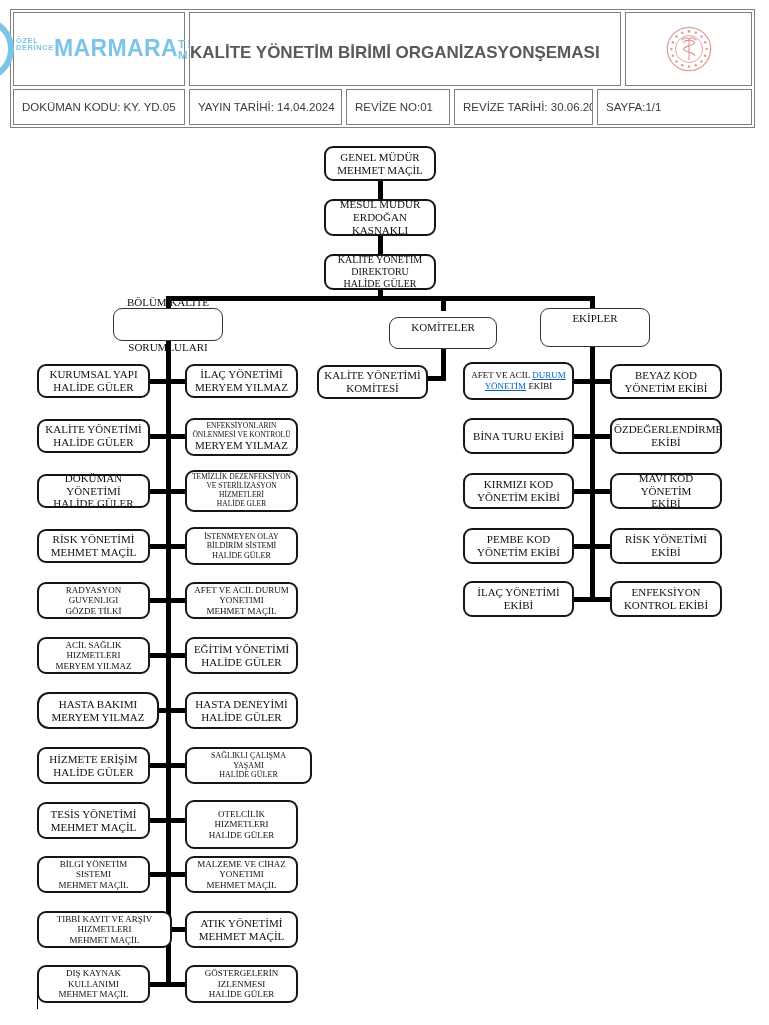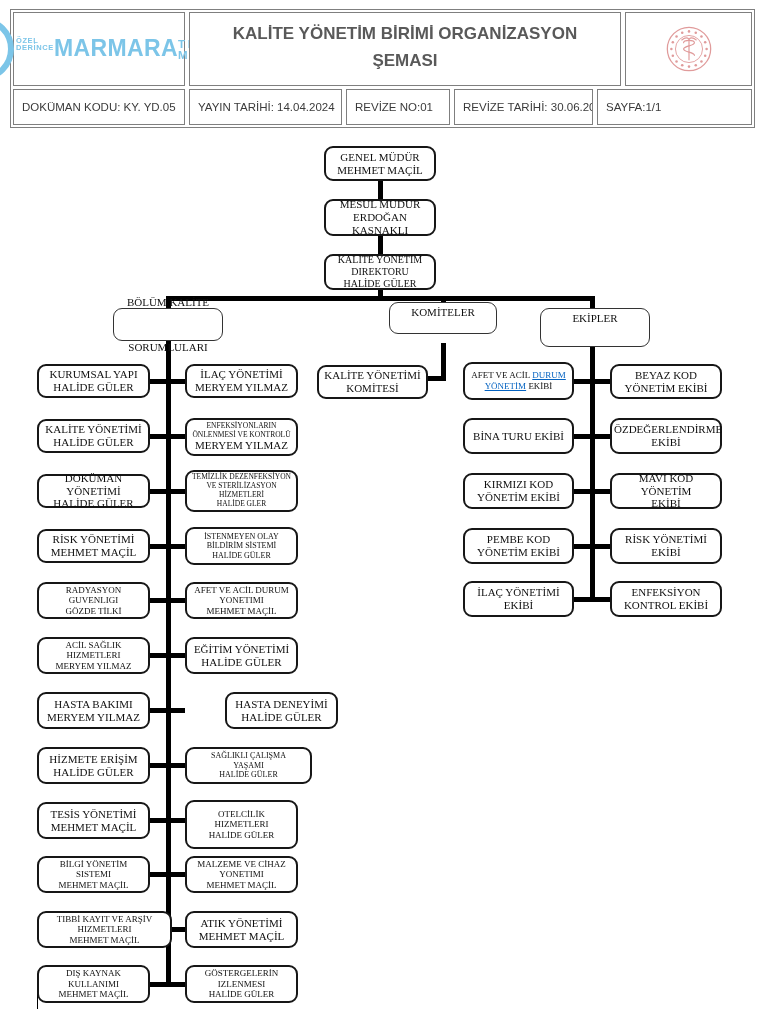--- a/index.html
+++ b/index.html
@@ -5,21 +5,21 @@
   html,body{margin:0;padding:0;background:#fff;}
   .page{position:relative;width:769px;height:1025px;background:#ffffff;overflow:hidden;
         font-family:"Liberation Serif",serif;color:#111;}
   
   .hdr{position:absolute;left:10px;top:9px;width:745px;border:1px solid #7f7f7f;
        padding:2px;display:flex;flex-direction:column;gap:3px;background:#fff;
        font-family:"Liberation Sans",sans-serif;box-sizing:border-box;}
   .hdr-row{display:flex;gap:4px;}
   .cell{border:1px solid #7f7f7f;background:#fff;box-sizing:border-box;}
   .logo-cell{width:172px;height:74px;display:flex;align-items:center;justify-content:center;}
-  .title-cell{flex:1;height:74px;display:flex;flex-direction:column;align-items:center;
+  .title-cell{flex:1;height:74px;display:flex;flex-direction:row;align-items:center;
               padding-top:7px;font-weight:bold;font-size:17px;line-height:27px;color:#595959;}
   .seal-cell{width:127px;height:74px;display:flex;align-items:center;justify-content:center;}
   .info-cell{height:36px;display:flex;align-items:center;padding-left:8px;
              font-size:11.5px;color:#3b3b3b;white-space:nowrap;overflow:hidden;}
   .w1{width:172px;}.w2{width:153px;}.w3{width:104px;}.w4{width:139px;}.w5{flex:1;}
   
   .logo{display:flex;align-items:center;color:#7cc5e8;}
   .logo-mark{width:52px;height:52px;border:6px solid #7cc5e8;border-radius:50%;
              display:flex;align-items:center;justify-content:center;font-style:italic;
              font-weight:bold;font-size:30px;margin-right:-8px;background:#fff;
@@ -147,21 +147,21 @@
       </div>
       <div class="box sz-m" style="left: 324px; top: 254px; width: 112px; height: 36px;">
         <div class="ln">KALİTE YÖNETİM</div>
         <div class="ln">DIREKTORU</div>
         <div class="ln">HALİDE GÜLER</div>
       </div>
       <div class="box sz-n thin" style="left: 113px; top: 308px; width: 110px; height: 33px;">
         <div class="ln">BÖLÜM KALİTE</div>
         <div class="ln">SORUMLULARI</div>
       </div>
-      <div class="box sz-n thin top-align" style="left: 389px; top: 302px; width: 108px; height: 32px; text-align: center;">
+      <div class="box sz-n thin top-align" style="left: 389px; top: 317px; width: 108px; height: 32px; text-align: center;">
         <div class="ln">KOMİTELER</div>
       </div>
       <div class="box sz-n thin top-align" style="left: 540px; top: 308px; width: 110px; height: 39px;">
         <div class="ln">EKİPLER</div>
       </div>
       <div class="box sz-n" style="left: 37px; top: 364px; width: 113px; height: 34px;">
         <div class="ln">KURUMSAL YAPI</div>
         <div class="ln">HALİDE GÜLER</div>
       </div>
       <div class="box sz-n" style="left: 37px; top: 419px; width: 113px; height: 34px;">
@@ -179,21 +179,21 @@
       <div class="box sz-s" style="left: 37px; top: 582px; width: 113px; height: 37px;">
         <div class="ln">RADYASYON</div>
         <div class="ln">GUVENLIGI</div>
         <div class="ln">GÖZDE TİLKİ</div>
       </div>
       <div class="box sz-s" style="left: 37px; top: 637px; width: 113px; height: 37px;">
         <div class="ln">ACİL SAĞLIK</div>
         <div class="ln">HIZMETLERI</div>
         <div class="ln">MERYEM YILMAZ</div>
       </div>
-      <div class="box sz-n" style="left: 37px; top: 692px; width: 113px; height: 37px;">
+      <div class="box sz-n" style="left: 37px; top: 692px; width: 122px; height: 37px; border-radius: 12px;">
         <div class="ln">HASTA BAKIMI</div>
         <div class="ln">MERYEM YILMAZ</div>
       </div>
       <div class="box sz-n" style="left: 37px; top: 747px; width: 113px; height: 37px;">
         <div class="ln">HİZMETE ERİŞİM</div>
         <div class="ln">HALİDE GÜLER</div>
       </div>
       <div class="box sz-n" style="left: 37px; top: 802px; width: 113px; height: 37px;">
         <div class="ln">TESİS YÖNETİMİ</div>
         <div class="ln">MEHMET MAÇİL</div>
@@ -235,21 +235,21 @@
       </div>
       <div class="box sz-s" style="left: 185px; top: 582px; width: 113px; height: 37px;">
         <div class="ln">AFET VE ACİL DURUM</div>
         <div class="ln">YONETIMI</div>
         <div class="ln">MEHMET MAÇİL</div>
       </div>
       <div class="box sz-n" style="left: 185px; top: 637px; width: 113px; height: 37px;">
         <div class="ln">EĞİTİM YÖNETİMİ</div>
         <div class="ln">HALİDE GÜLER</div>
       </div>
-      <div class="box sz-n" style="left: 185px; top: 692px; width: 113px; height: 37px; margin-left: 40px;">
+      <div class="box sz-n" style="left: 185px; top: 692px; width: 113px; height: 37px;">
         <div class="ln">HASTA DENEYİMİ</div>
         <div class="ln">HALİDE GÜLER</div>
       </div>
       <div class="box sz-s2" style="left: 185px; top: 747px; width: 127px; height: 37px; text-align: center;">
         <div class="ln">SAĞLIKLI ÇALIŞMA</div>
         <div class="ln">YAŞAMI</div>
         <div class="ln">HALİDE GÜLER</div>
       </div>
       <div class="box sz-s" style="left: 185px; top: 800px; width: 113px; height: 49px;">
         <div class="ln">OTELCİLİK</div>

